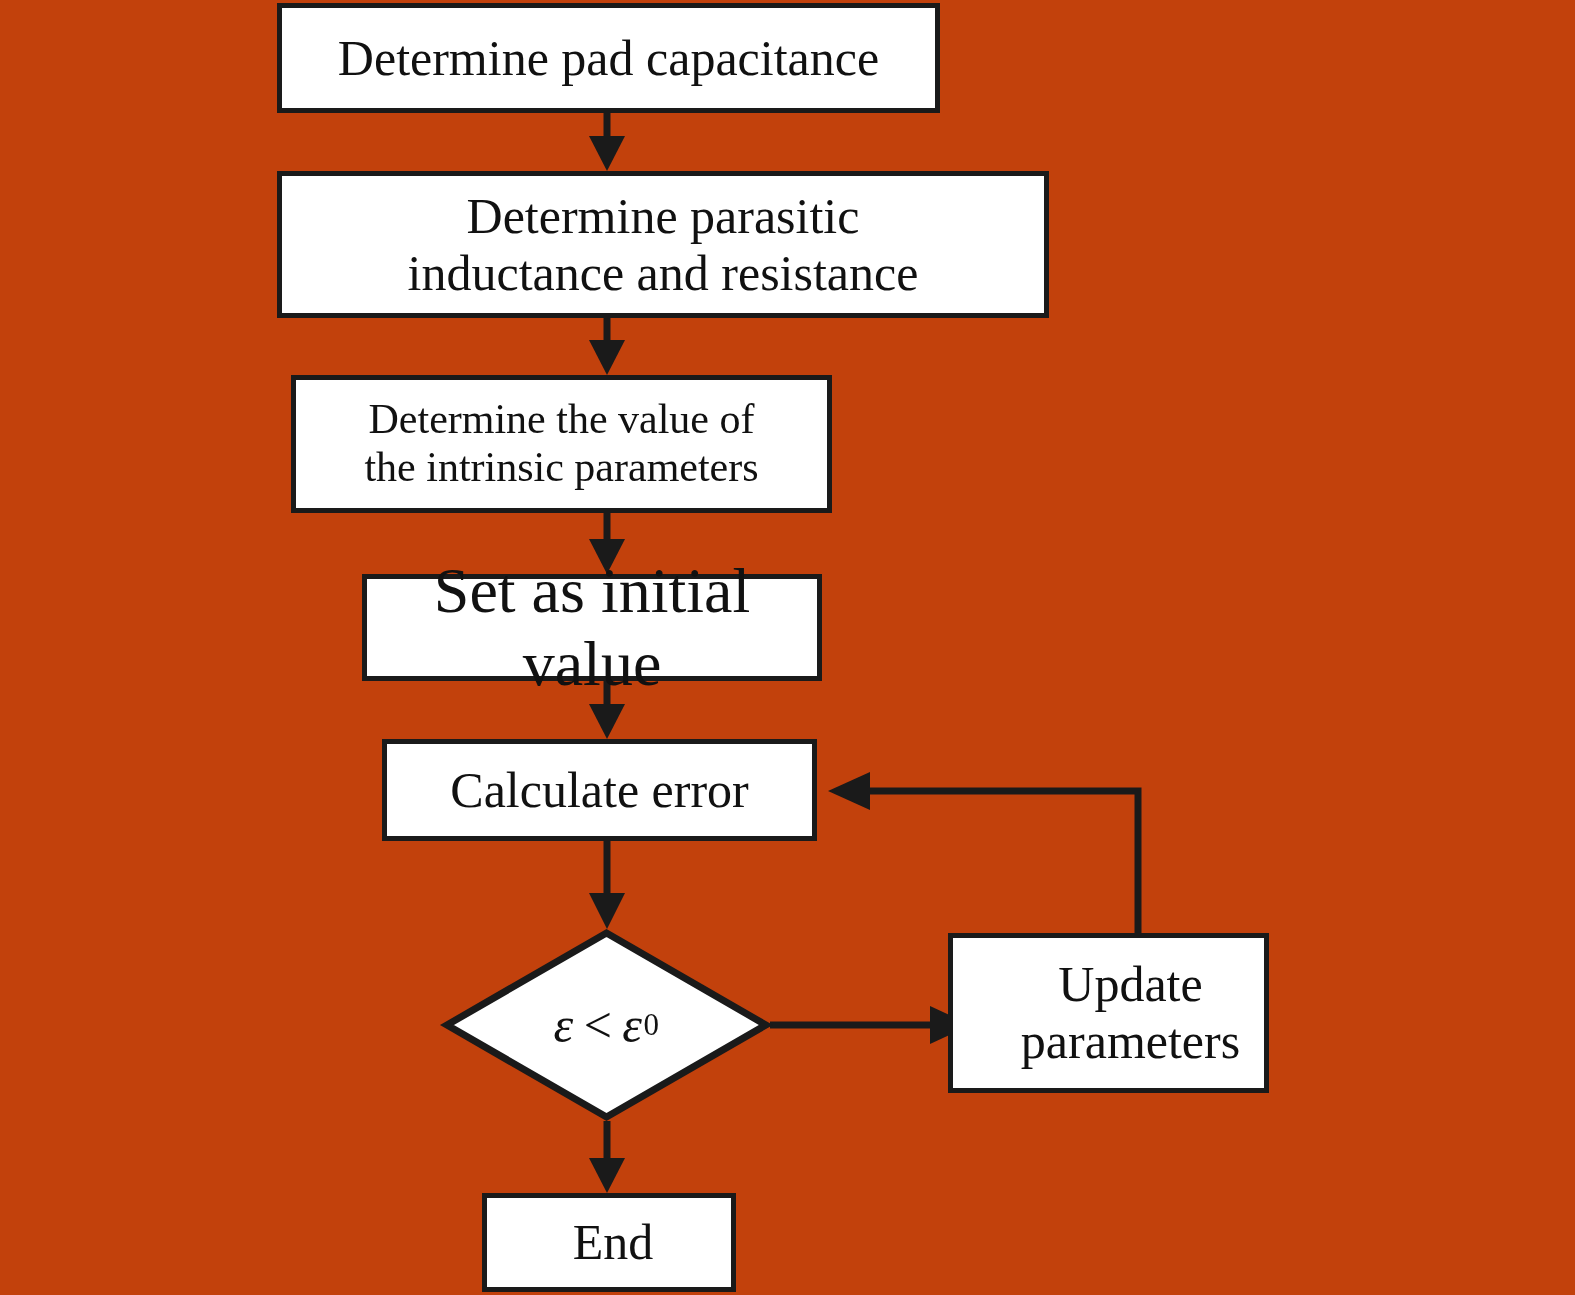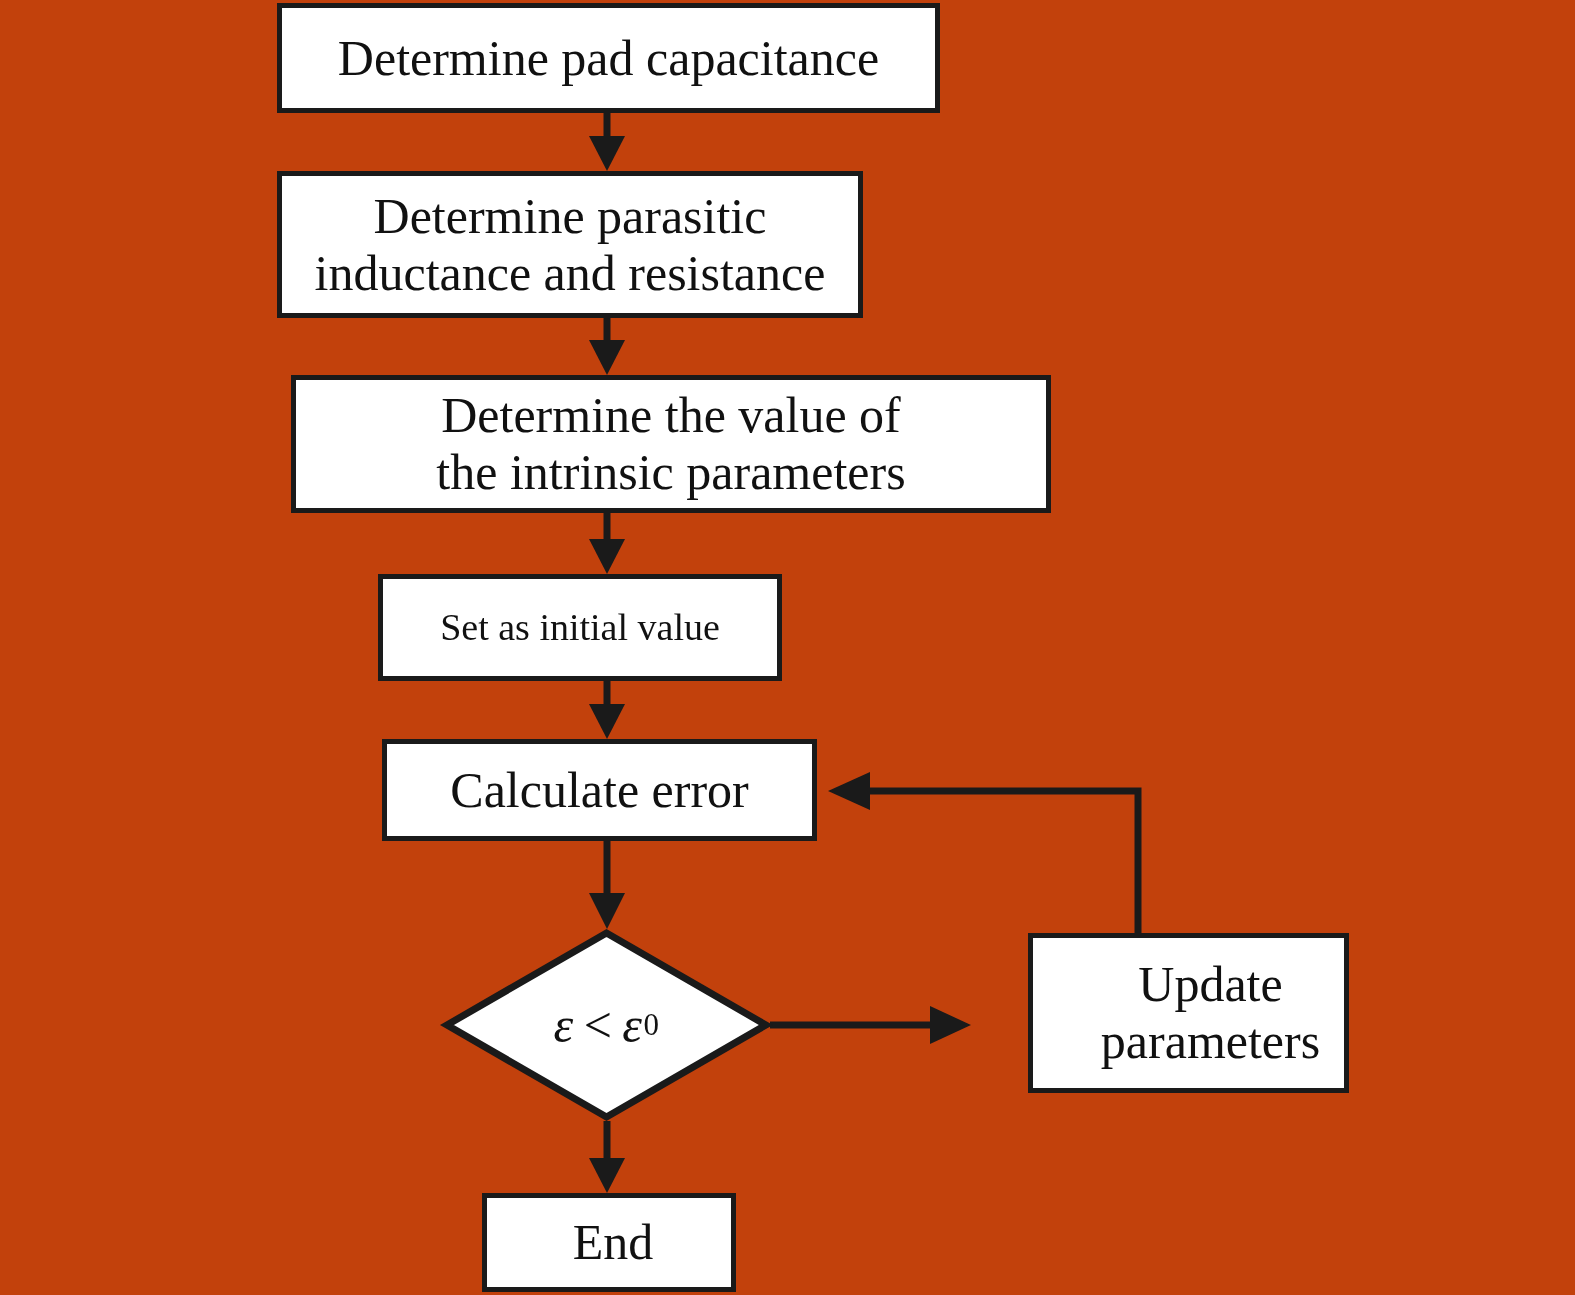--- a/index.html
+++ b/index.html
@@ -123,39 +123,39 @@
     <g>
       <line x1="607" y1="1121" x2="607" y2="1163" stroke="#1a1a1a" stroke-width="7"></line>
       <polygon points="589,1158 625,1158 607,1193" fill="#1a1a1a"></polygon>
     </g>
   </svg>
 
   <div class="node" style="left:277px; top:3px; width:663px; height:110px; font-size:50px;">
     <span class="node-text">Determine pad capacitance</span>
   </div>
 
-  <div class="node" style="left:277px; top:171px; width:586px; height:147px; font-size:50px;">
+  <div class="node" style="left:277px; top:171px; width:772px; height:147px; font-size:50px;">
     <span class="node-text">Determine parasitic
 inductance and resistance</span>
   </div>
 
-  <div class="node" style="left:291px; top:375px; width:760px; height:138px; font-size:50px;">
+  <div class="node" style="left:291px; top:375px; width:541px; height:138px; font-size:42px;">
     <span class="node-text">Determine the value of
 the intrinsic parameters</span>
   </div>
 
-  <div class="node" style="left:378px; top:574px; width:404px; height:107px; font-size:38px;">
+  <div class="node" style="left:362px; top:574px; width:460px; height:107px; font-size:64px;">
     <span class="node-text">Set as initial value</span>
   </div>
 
   <div class="node" style="left:382px; top:739px; width:435px; height:102px; font-size:50px;">
     <span class="node-text">Calculate error</span>
   </div>
 
-  <div class="node" style="left:1028px; top:933px; width:321px; height:160px; font-size:50px;padding-left:44px;">
+  <div class="node" style="left:948px; top:933px; width:321px; height:160px; font-size:50px;padding-left:44px;">
     <span class="node-text">Update
 parameters</span>
   </div>
 
   <div class="node" style="left:482px; top:1193px; width:254px; height:99px; font-size:50px;padding-left:8px;">
     <span class="node-text">End</span>
   </div>
 
   <div class="diamond-wrap" style="left:443px; top:929px; width:327px; height:192px;">
     <svg class="diamond-svg" width="327" height="192" viewBox="0 0 327 192" xmlns="http://www.w3.org/2000/svg">

